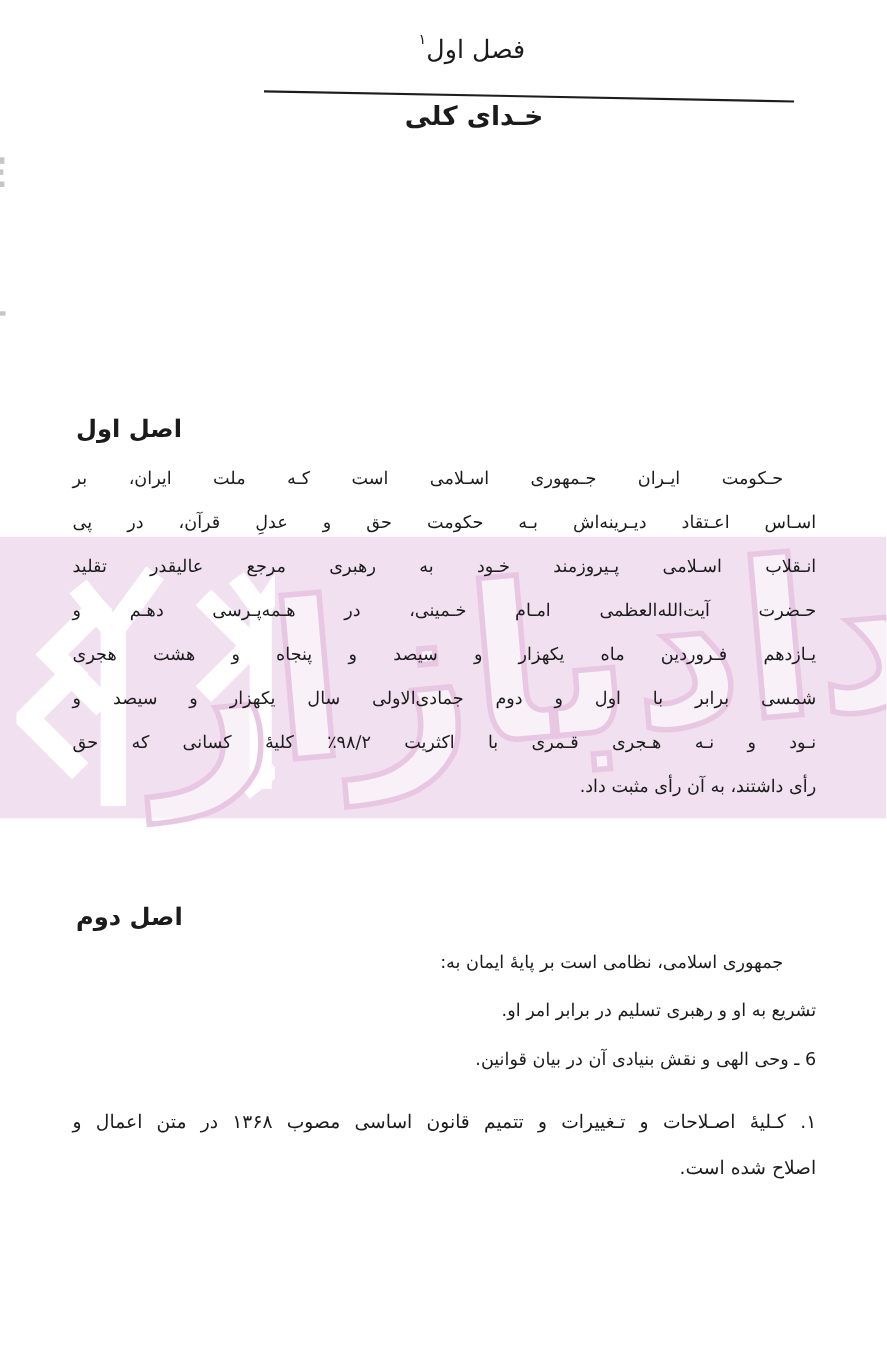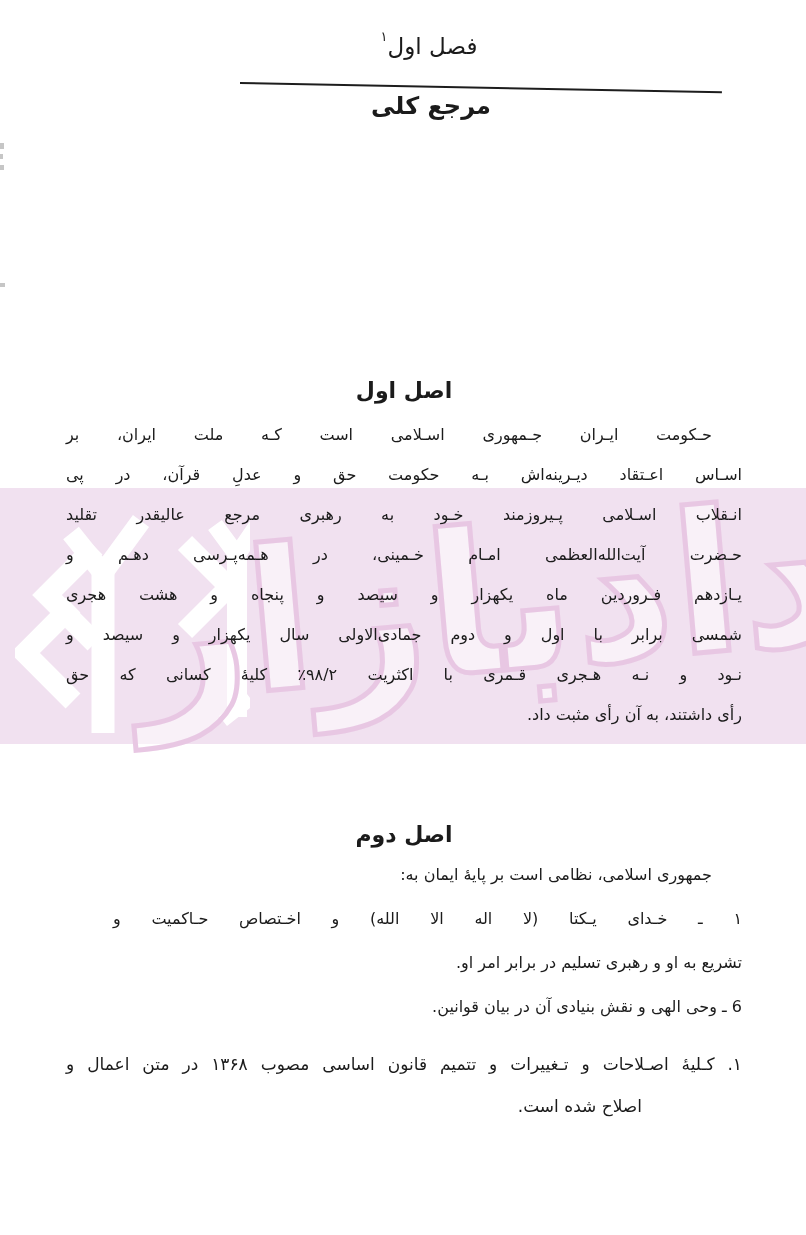--- a/index.html
+++ b/index.html
@@ -18,36 +18,36 @@
     -webkit-text-stroke:5px #e8c7e3;
     transform:rotate(-5deg);
     letter-spacing:2px;overflow:visible;
   }
   
   .content{position:relative;z-index:1;}
   .chapter-title{margin-top:30px;text-align:center;font-size:23px;line-height:32px;position:relative;right:-25px;}
   .chapter-title sup{font-size:13px;vertical-align:top;line-height:1;}
   .rule{height:2px;background:#1d1d1d;width:482px;margin:20px 20px 0 auto;transform:rotate(1.1deg);transform-origin:left center;}
   .section-title{margin-top:9px;text-align:center;font-size:24px;font-weight:bold;line-height:26px;position:relative;right:-27px;}
-  .article h2{font-size:22px;font-weight:bold;margin:3px;line-height:30px;text-align:center;}
+  .article h2{font-size:22px;font-weight:bold;margin:3px;line-height:30px;text-align:left;}
   .article-one h2{margin-top:257px;}
   .article-one .lines{margin-top:9px;}
   .article-two h2{margin-top:85px;}
   .article-two .lines{margin-top:0px;margin-left:47px;}
   .line{font-size:16px;line-height:40px;white-space:nowrap;}
   .article-two .line{line-height:44px;}
   .line.full{white-space:normal;text-align:justify;text-align-last:justify;}
   .line.short{text-align:right;}
   .line.first{padding-right:30px;}
   .footnote{margin-top:14px;}
   .fn-line{font-size:17px;line-height:42px;white-space:nowrap;}
   .fn-line.full{white-space:normal;text-align:justify;text-align-last:justify;}
   .fn-line.short{text-align:right;margin-left:0;}
   .fn-line.indent2{margin-right:-0px;padding-left:0;text-align:right;margin-right:0;padding-right:0;margin-left:auto;margin-right:0;margin-right:0;margin-right:0;margin-right:0;margin-right:0;}
-  .fn-line.indent2{margin-right:100px;}
+  .fn-line.indent2{}
   
   .scan-mark{position:absolute;background:#c6c6c6;z-index:2;}
 </style>
 </head>
 <body>
 
 <div class="page">
 
   <div class="scan-mark" style="left:0;top:143px;width:4px;height:6px;"></div>
   <div class="scan-mark" style="left:0;top:154px;width:3px;height:5px;"></div>
@@ -70,41 +70,40 @@
       <path d="M200 20 L222 50 L248 12" stroke-width="17"></path>
       <path d="M208 216 L236 194" stroke-width="13"></path>
     </svg>
     <div class="wm-text">دادبازار</div>
   </div>
 
   <div class="content">
 
     <div class="chapter-title"><span>فصل اول</span><sup>۱</sup></div>
     <div class="rule"></div>
-    <div class="section-title">مرجع کلی</div>
+    <div class="section-title">خـدای کلی</div>
 
     <section class="article article-one">
       <h2>اصل اول</h2>
       <div class="lines">
           <div class="line full first">حـکومت ایـران جـمهوری اسـلامی است کـه ملت ایران، بر</div>
           <div class="line full">اسـاس اعـتقاد دیـرینه‌اش بـه حکومت حق و عدلِ قرآن، در پی</div>
           <div class="line full">انـقلاب اسـلامی پـیروزمند خـود به رهبری مرجع عالیقدر تقلید</div>
           <div class="line full">حـضرت آیت‌الله‌العظمی امـام خـمینی، در هـمه‌پـرسی دهـم و</div>
           <div class="line full">یـازدهم فـروردین ماه یکهزار و سیصد و پنجاه و هشت هجری</div>
           <div class="line full">شمسی برابر با اول و دوم جمادی‌الاولی سال یکهزار و سیصد و</div>
           <div class="line full">نـود و نـه هـجری قـمری با اکثریت ۹۸/۲٪ کلیهٔ کسانی که حق</div>
           <div class="line short">رأی داشتند، به آن رأی مثبت داد.</div>
         </div>
     </section>
 
     <section class="article article-two">
       <h2>اصل دوم</h2>
       <div class="lines">
           <div class="line short first">جمهوری اسلامی، نظامی است بر پایهٔ ایمان به:</div>
-          <div class="line full">۱ ـ خـدای یـکتا (لا اله الا الله) و اخـتصاص حـاکمیت و</div>
           <div class="line short">تشریع به او و رهبری تسلیم در برابر امر او.</div>
           <div class="line short">6 ـ وحی الهی و نقش بنیادی آن در بیان قوانین.</div>
         </div>
     </section>
 
     <footer class="footnote">
         <div class="fn-line full">۱. کـلیهٔ اصـلاحات و تـغییرات و تتمیم قانون اساسی مصوب ۱۳۶۸ در متن اعمال و</div>
         <div class="fn-line short indent2">اصلاح شده است.</div>
       </footer>
   </div>

